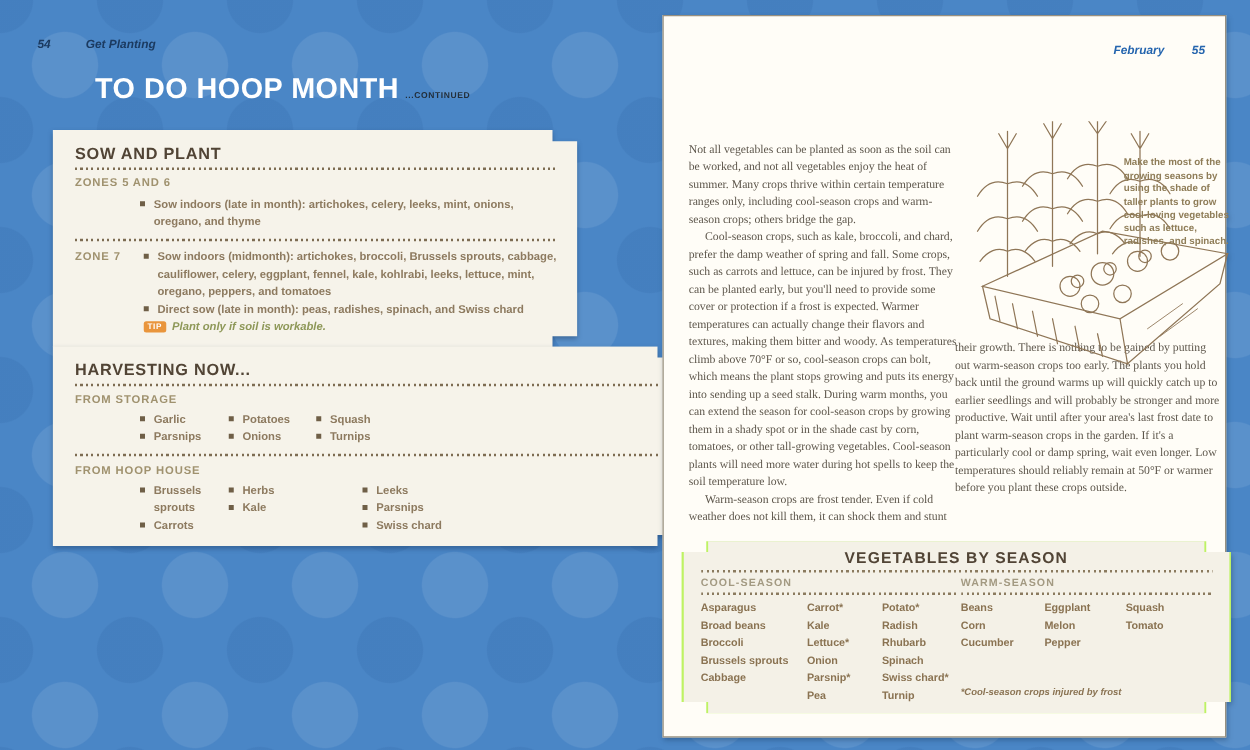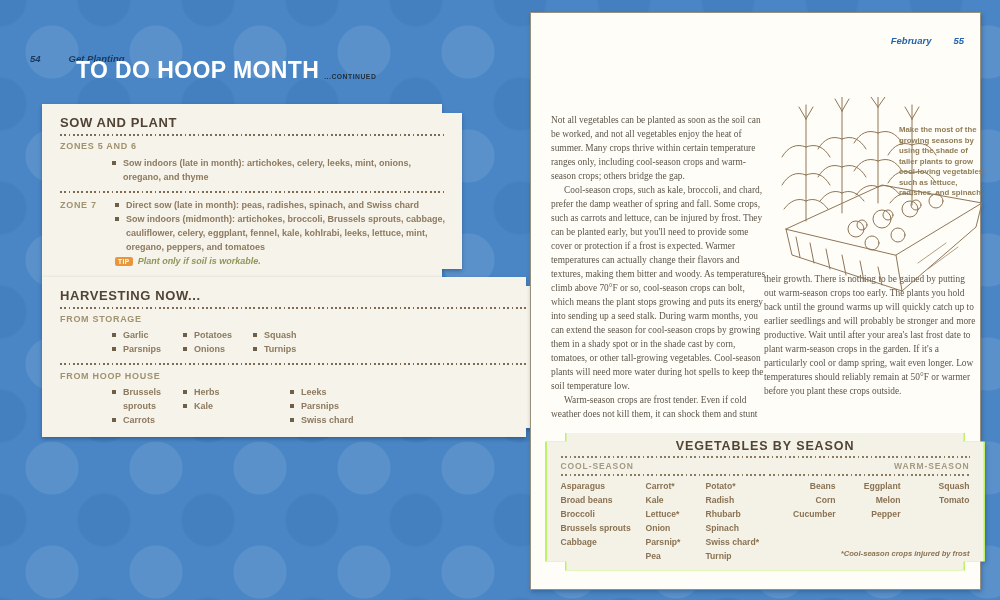--- a/index.html
+++ b/index.html
@@ -4,21 +4,21 @@
 <style>
   html,body{margin:0;padding:0;}
   body{width:1000px;height:600px;overflow:hidden;font-family:"Liberation Sans",sans-serif;}
   .stage{position:relative;width:1000px;height:600px;background-color:#4a86c6;
     background-image:
       radial-gradient(circle, rgba(255,255,255,.09) 26px, rgba(255,255,255,0) 27px),
       radial-gradient(circle, rgba(23,70,130,.10) 26px, rgba(23,70,130,0) 27px);
     background-size:104px 104px,104px 104px;background-position:0 0,52px 52px;}
   
   .hdr-left{position:absolute;left:30px;top:30px;display:flex;gap:28px;
-    font-size:9.5px;font-weight:700;font-style:italic;color:#1b3a60;margin-top:23px;}
+    font-size:9.5px;font-weight:700;font-style:italic;color:#1b3a60;}
   .title-row{position:absolute;left:76px;top:58px;display:flex;align-items:flex-end;}
   .pgtitle{font-size:23px;font-weight:800;letter-spacing:.4px;color:#ffffff;line-height:24px;}
   .contd{font-size:6.8px;font-weight:800;letter-spacing:.5px;color:#222e3a;margin:0 0 2px 5px;}
   .ticket-wrap{position:absolute;filter:drop-shadow(0 2px 2px rgba(8,30,60,.35));}
   .ticket{background:#f6f3ea;padding:11px 18px 10px;
     clip-path:polygon(0 0,calc(100% - 20px) 0,calc(100% - 20px) 9px,100% 9px,
       100% calc(100% - 9px),calc(100% - 20px) calc(100% - 9px),calc(100% - 20px) 100%,0 100%);}
   .bh{font-size:13px;font-weight:800;letter-spacing:.6px;color:#514435;line-height:16px;}
   .dl{height:2px;background-image:repeating-linear-gradient(90deg,currentColor 0 1.7px,transparent 1.7px 4.3px);}
   .dl-brown{color:#7d6c52;margin:3px 0 4px;}
@@ -57,21 +57,21 @@
     clip-path:polygon(20px 0,calc(100% - 20px) 0,calc(100% - 20px) 9px,100% 9px,
       100% calc(100% - 9px),calc(100% - 20px) calc(100% - 9px),calc(100% - 20px) 100%,
       20px 100%,20px calc(100% - 9px),0 calc(100% - 9px),0 9px,20px 9px);}
   .frame-inner{background:#f4f1e7;margin:1.5px;padding:6px 14px 8px;
     clip-path:polygon(20px 0,calc(100% - 20px) 0,calc(100% - 20px) 9px,100% 9px,
       100% calc(100% - 9px),calc(100% - 20px) calc(100% - 9px),calc(100% - 20px) 100%,
       20px 100%,20px calc(100% - 9px),0 calc(100% - 9px),0 9px,20px 9px);}
   .ttitle{text-align:center;font-size:12.5px;font-weight:800;letter-spacing:.9px;color:#514435;line-height:15px;}
   .sections{display:flex;margin-top:2px;}
   .sec-cool{width:204px;margin-right:4px;}
-  .sec-warm{flex:1;text-align:right;}
+  .sec-warm{flex:1;}
   .tlbl{font-size:8.5px;font-weight:800;letter-spacing:.9px;color:#a39a82;line-height:11px;}
   .dl-tan{color:#8a7a5e;margin:2px 0 3px;}
   .vg-cool{display:grid;grid-template-columns:85px 60px auto;}
   .vg-warm{display:grid;grid-template-columns:67px 65px auto;}
   .veg{font-size:8.6px;line-height:14px;font-weight:700;color:#8a7352;}
   .fn{font-size:7.6px;font-style:italic;font-weight:600;color:#8a7352;margin-top:28px;}
 </style>
 </head>
 <body>
 
@@ -97,25 +97,25 @@
           <span class="sq"></span>
           <span class="it" style="width:335px;">Sow indoors (late in month): artichokes, celery, leeks, mint, onions, oregano, and thyme</span>
         </div>
       </div>
       <div class="dl dl-sep"></div>
       <div class="z7">
         <div class="lbl z7lbl">ZONE 7</div>
         <div>
           <div class="bl">
             <span class="sq"></span>
+            <span class="it" style="width:340px;">Sow indoors (midmonth): artichokes, broccoli, Brussels sprouts, cabbage, cauliflower, celery, eggplant, fennel, kale, kohlrabi, leeks, lettuce, mint, oregano, peppers, and tomatoes</span>
+          </div>
+          <div class="bl">
+            <span class="sq"></span>
             <span class="it" style="width:340px;">Direct sow (late in month): peas, radishes, spinach, and Swiss chard</span>
-          </div>
-          <div class="bl">
-            <span class="sq"></span>
-            <span class="it" style="width:340px;">Sow indoors (midmonth): artichokes, broccoli, Brussels sprouts, cabbage, cauliflower, celery, eggplant, fennel, kale, kohlrabi, leeks, lettuce, mint, oregano, peppers, and tomatoes</span>
           </div>
           <div class="tiprow">
             <span class="tipb">TIP</span>
             <span class="tipt">Plant only if soil is workable.</span>
           </div>
         </div>
       </div>
     </div>
   </div>
 

